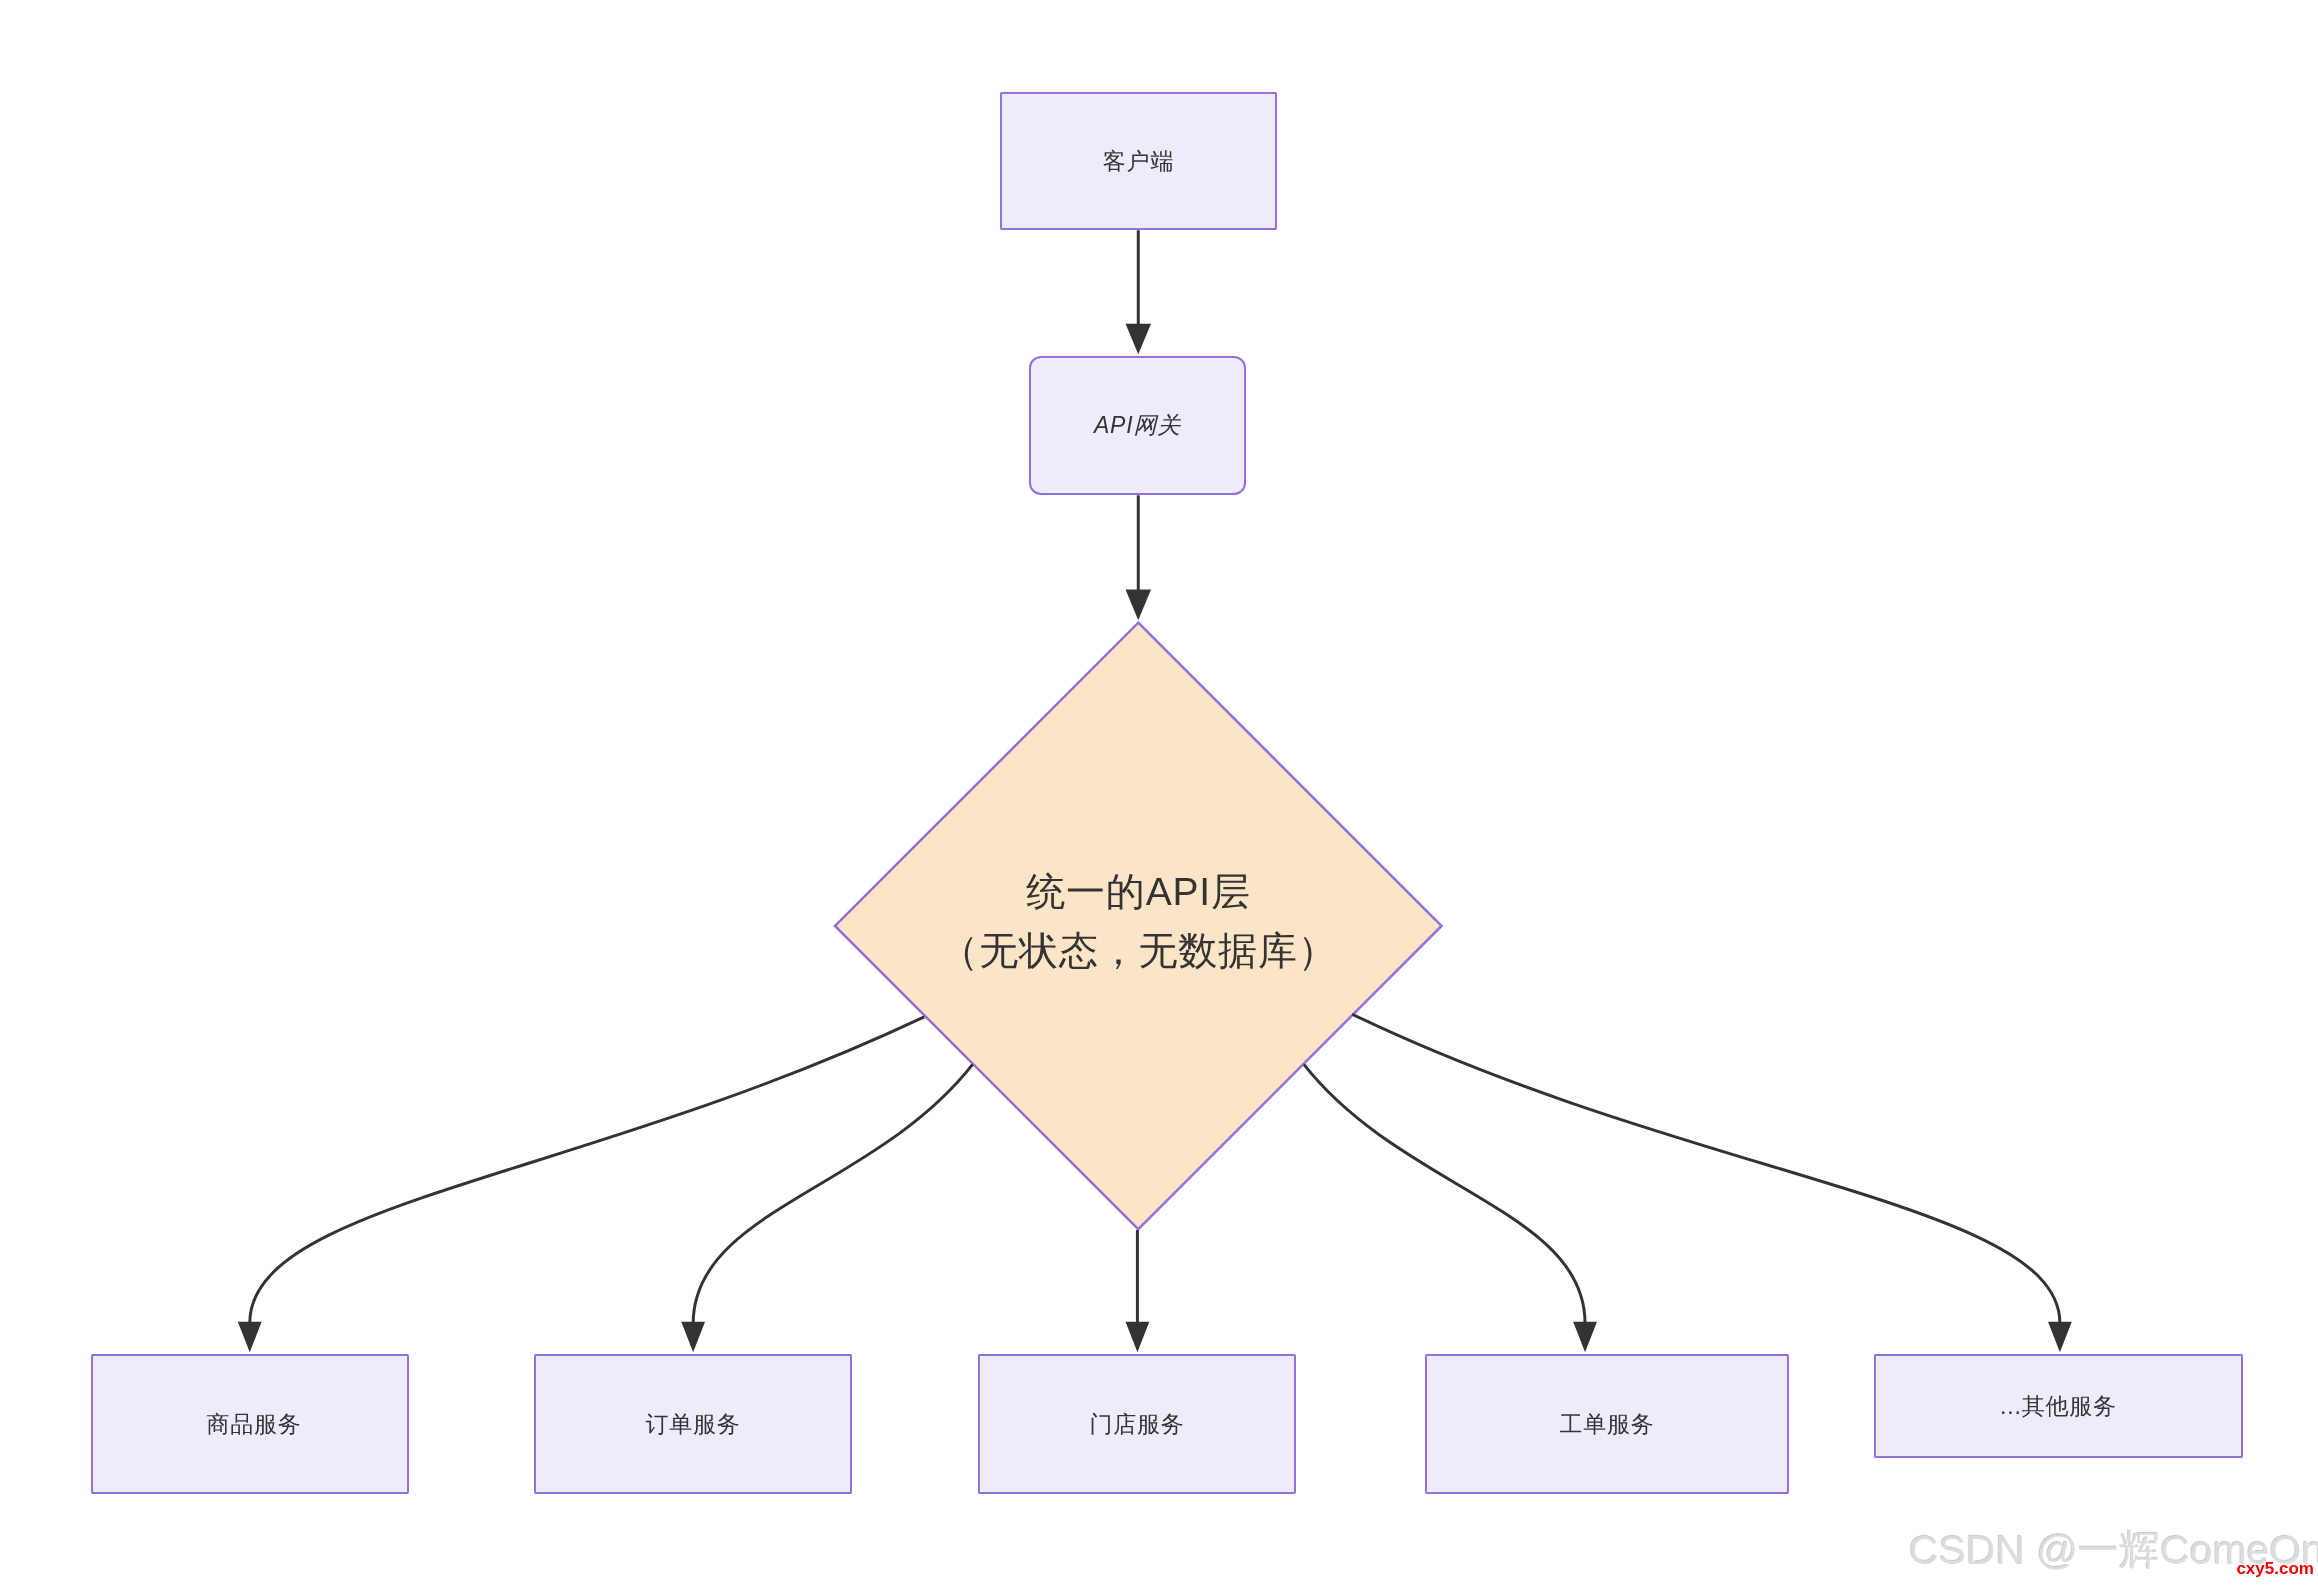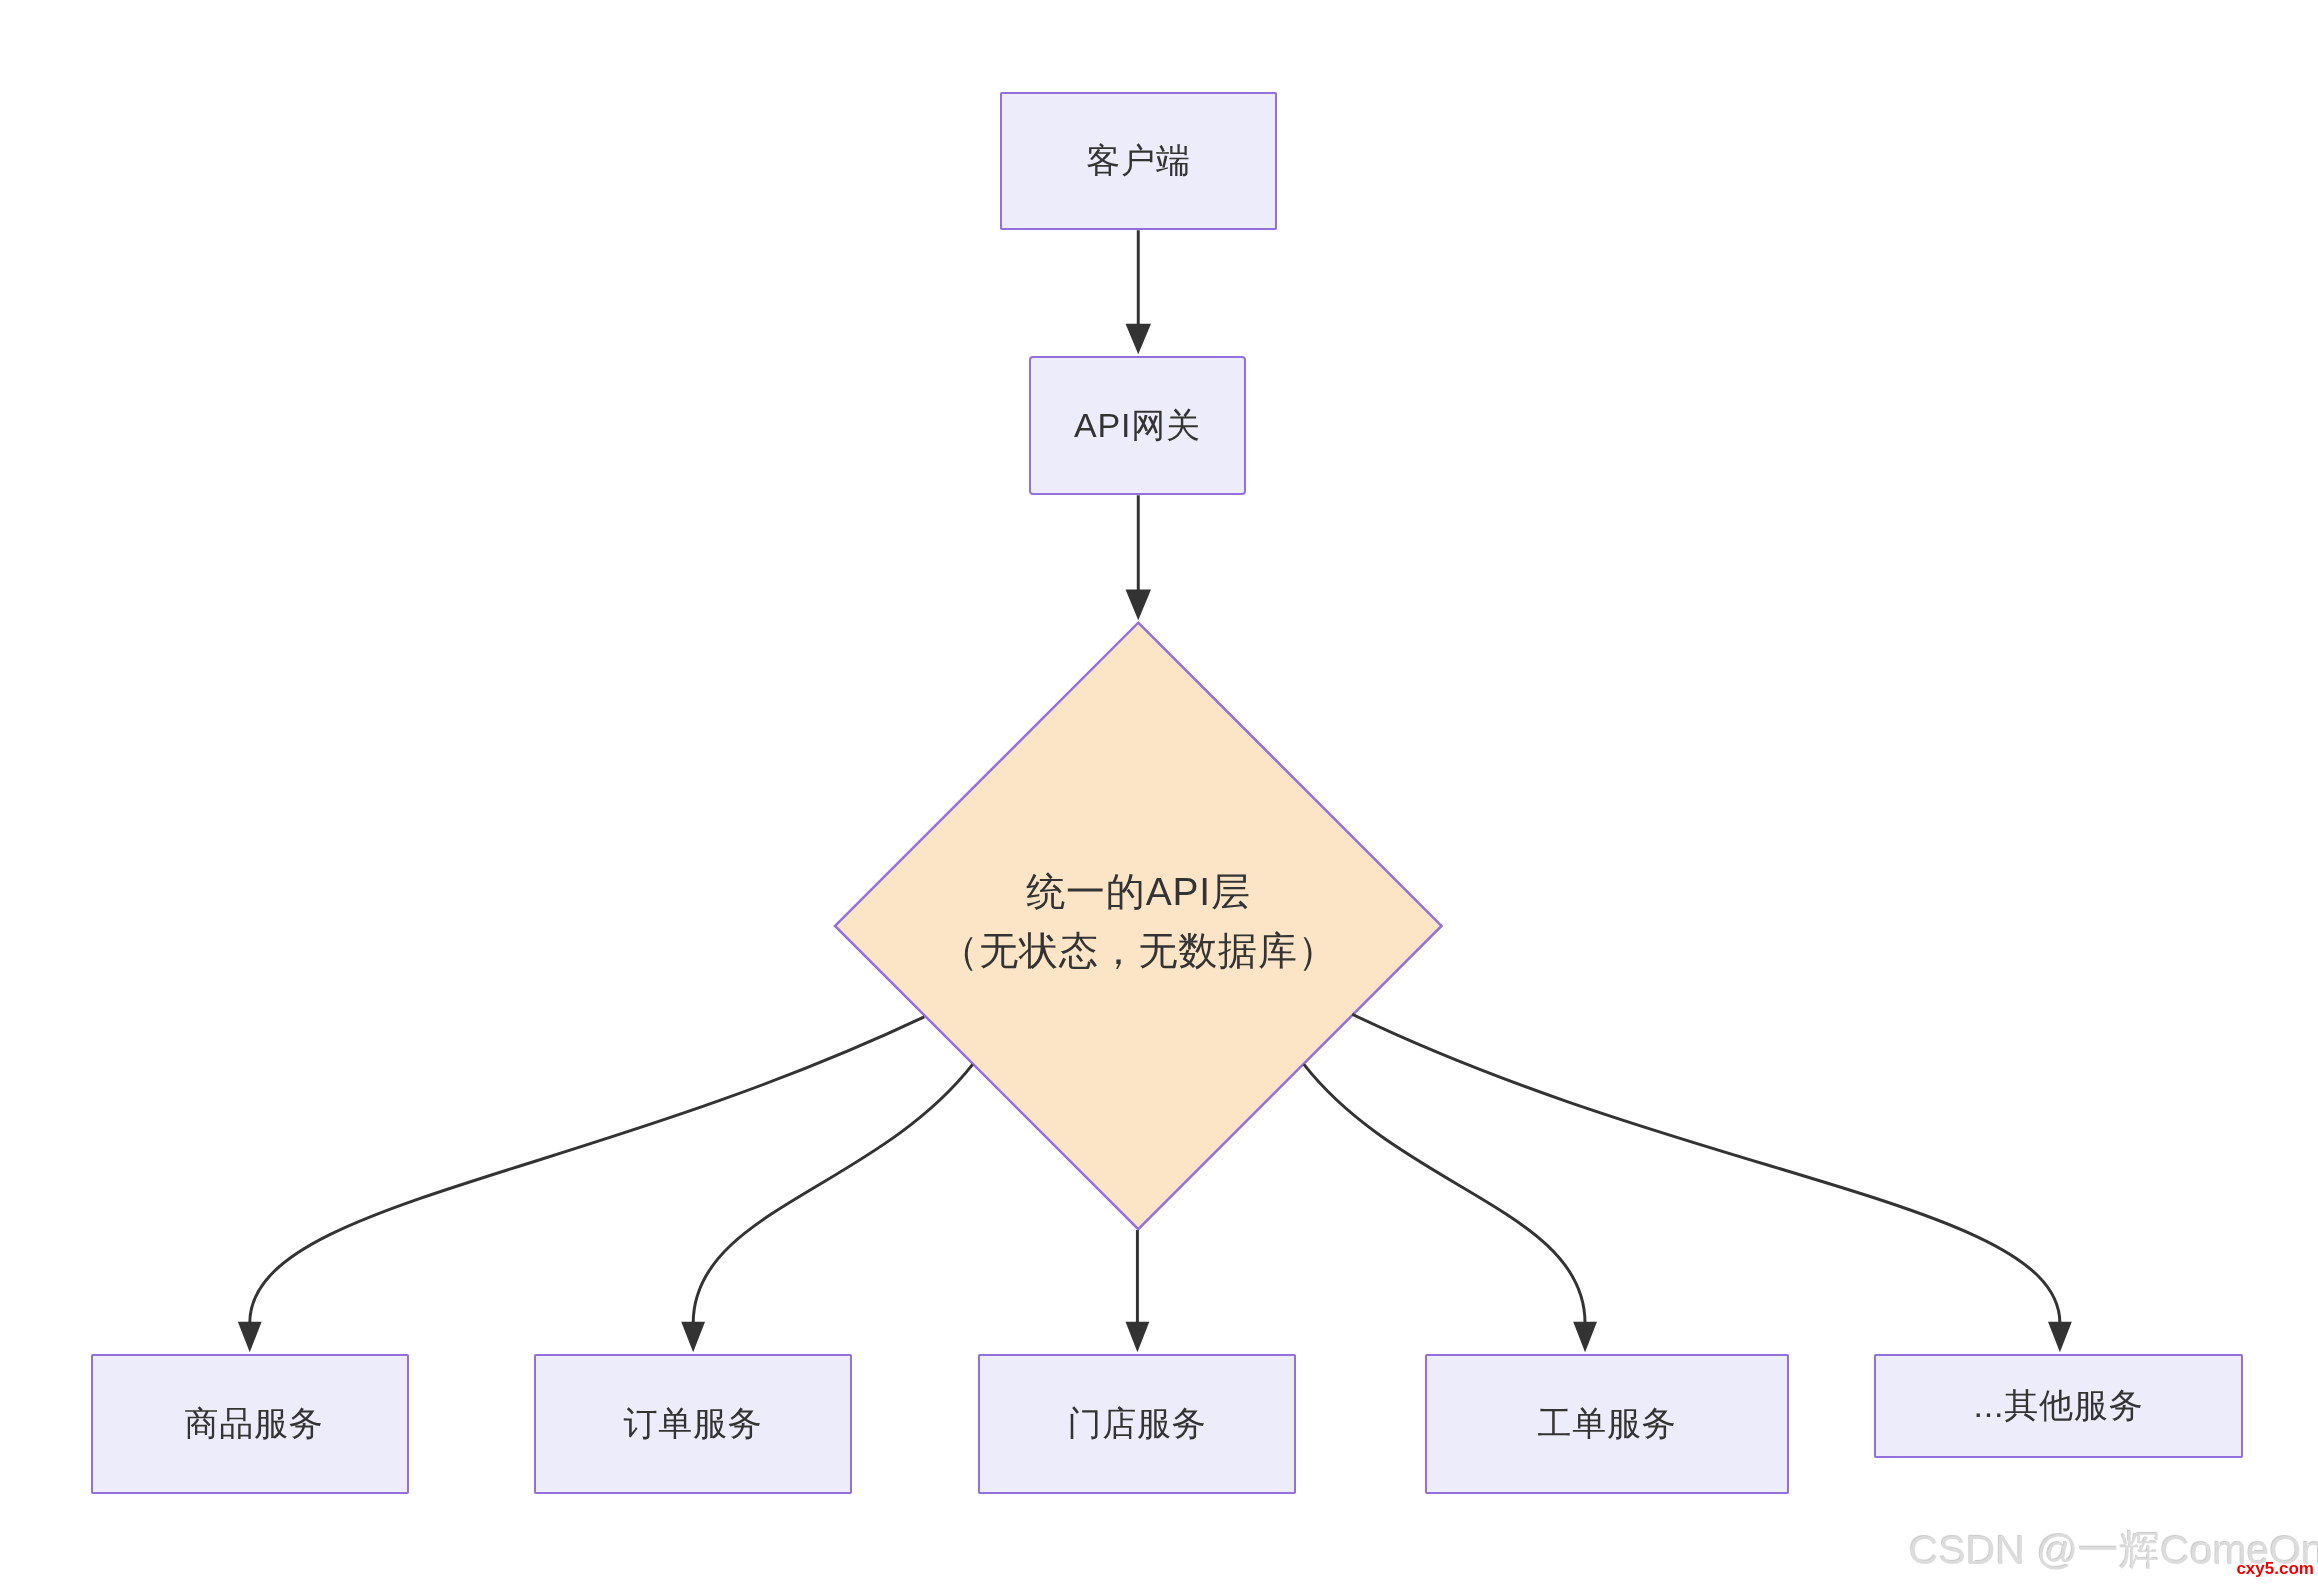--- a/index.html
+++ b/index.html
@@ -18,26 +18,26 @@
     width: 2319px; height: 1586px;
   }
   .node {
     position: absolute;
     display: flex;
     align-items: center;
     justify-content: center;
     background: #ECECFB;
     border: 2.5px solid #9370DB;
     box-sizing: border-box;
-    font-size: 34px;
+    font-size: 23px;
     color: #333333;
     letter-spacing: 0.8px;
     border-radius: 1.7px;
   }
-  .node.rounded { border-radius: 4px; }
+  .node.rounded { border-radius: 12px; font-style: italic; }
   
   .n-client  { left: 1000px; top: 92px;  width: 277px; height: 138px; }
   .n-gateway { left: 1029px; top: 356px;  width: 217px; height: 139px; }
   
   .n-product { left: 91px;  top: 1354px; width: 318px; height: 140px; padding-left: 8px; }
   .n-order   { left: 534px;  top: 1354px; width: 318px; height: 140px; }
   .n-store   { left: 978px; top: 1354px; width: 318px; height: 140px; }
   .n-ticket  { left: 1425px; top: 1354px; width: 364px; height: 140px; }
   .n-other   { left: 1874px; top: 1354px; width: 369px; height: 104px; }
   

